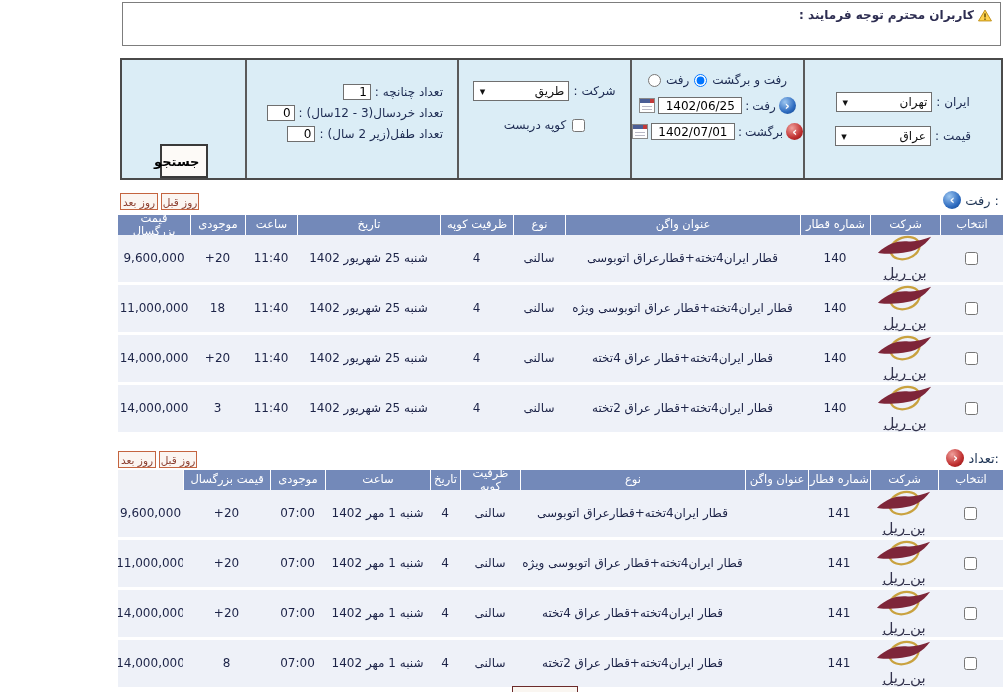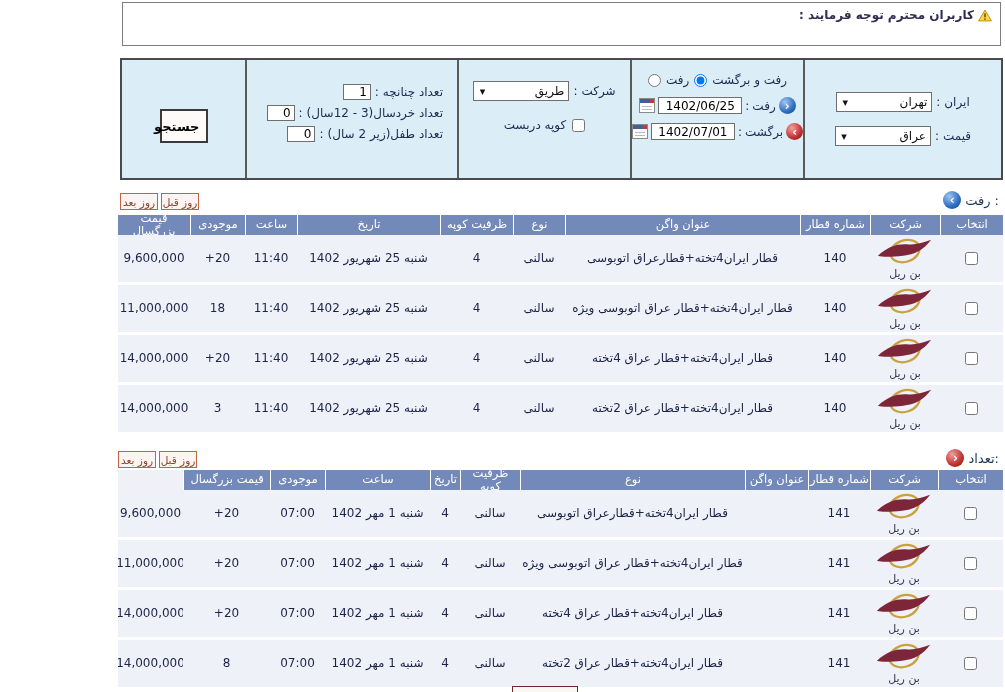--- a/index.html
+++ b/index.html
@@ -57,21 +57,21 @@
         overflow:hidden;line-height:1.15;}
   .num{direction:ltr;unicode-bidi:embed;}
   
   .c-sel{width:63px}.c-co{width:70px}.c-no{width:70px}.c-wag{width:235px}.c-typ{width:52px}
   .c-cap{width:73px}.c-dat{width:143px}.c-tim{width:52px}.c-av{width:55px}.c-pr{width:72px}
   
   .r-sel{width:65px}.r-co{width:68px}.r-no{width:62px}.r-wag{width:63px}.r-typ{width:225px}
   .r-cap{width:60px}.r-dat{width:30px}.r-tim{width:105px}.r-av{width:55px}.r-pr{width:87px}.r-x{width:65px}
   .trh .r-x{background:#EFF1F6;}
   .co-box{display:flex;flex-direction:column;align-items:center;justify-content:center;gap:1px;}
-  .co-name{font-size:11px;color:#33334d;}
+  .co-name{font-size:15px;color:#33334d;text-decoration:underline;}
   .chk{width:13px;height:13px;margin:0;}
   .partial-btn{position:absolute;left:512px;top:686px;width:66px;height:10px;box-sizing:border-box;
                border:1px solid #6b2a2a;background:#faf6f1;z-index:5;}
 </style>
 </head>
 <body>
 
 <div class="page">
 
   <div class="notice">
@@ -161,21 +161,21 @@
         <span>:</span>
         <input class="numinput" value="0" style="">
       </div>
       <div class="frow" style="justify-content:flex-start;padding-right:14px;">
         <span>تعداد طفل(زیر 2 سال)</span>
         <span>:</span>
         <input class="numinput" value="0" style="">
       </div>
     </div>
 
-    <div class="fcell" style="flex:1;display:flex;align-items:center;justify-content:center;">
+    <div class="fcell" style="flex:1;display:flex;align-items:flex-end;justify-content:center;">
       <button class="search-btn" style="margin-top:14px;">جستجو</button>
     </div>
   </div>
 
   <div class="sechead" style="left:120px;top:191px;width:883px;">
     <div class="seclabel">
       <span class="navdot blue" style="width:18px;height:18px;">‹</span>
       <span>رفت :</span>
     </div>
     <button class="daybtn" style="left:0;">روز بعد</button>

